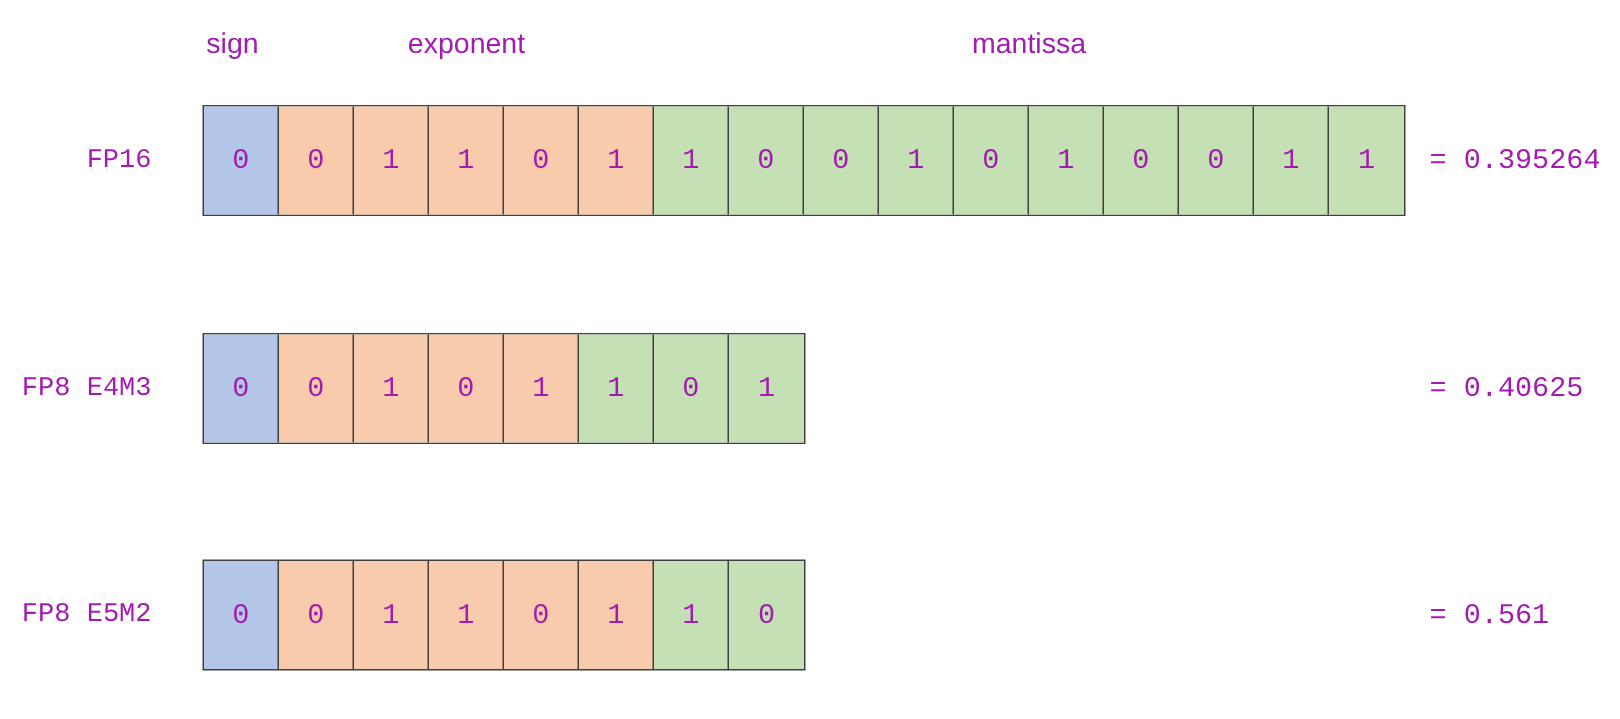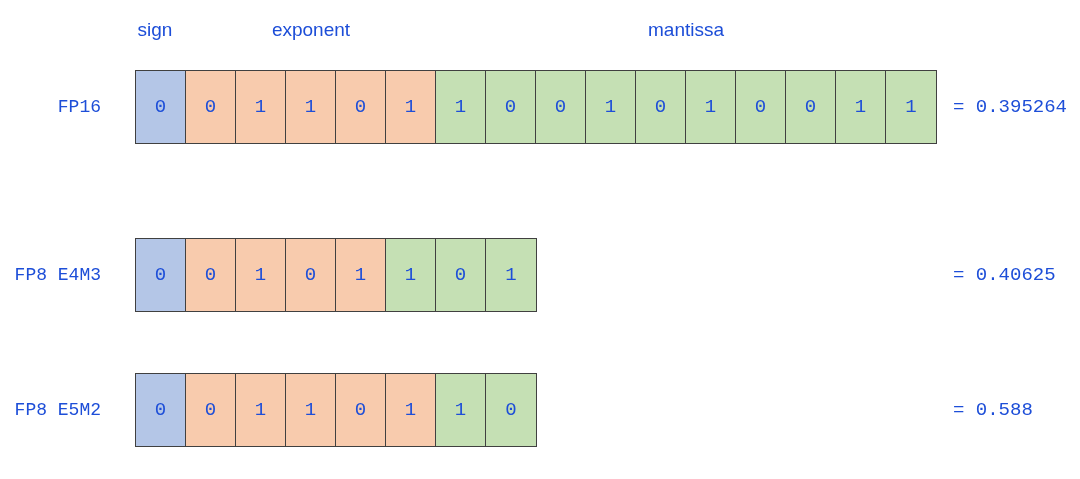--- a/index.html
+++ b/index.html
@@ -6,21 +6,21 @@
     margin: 0;
     padding: 0;
     background: #ffffff;
   }
   .page {
     position: relative;
     width: 1080px;
     height: 479px;
     background: #ffffff;
     font-family: "Liberation Sans", sans-serif;
-    color: #1d4ed8;
+    color: #a21caf;
     overflow: hidden;
   }
   .hdr-label {
     position: absolute;
     top: 17px;
     height: 26px;
     line-height: 26px;
     text-align: center;
     font-size: 19px;
   }
@@ -29,21 +29,21 @@
   .hdr-mantissa { left: 436px; width: 500px; }
 
   .row {
     position: absolute;
     left: 0;
     width: 1080px;
     height: 74px;
     font-family: Liberation Mono, monospace;
   }
   .row-0 { top: 70px;  }
-  .row-1 { top: 238px; }
+  .row-1 { top: 222px; }
   .row-2 { top: 373px; }
 
   .row-label {
     position: absolute;
     left: 0;
     top: 0;
     width: 101px;
     height: 74px;
     display: flex;
     align-items: center;
@@ -136,16 +136,16 @@
     <div class="bit-bar">
         <div class="cell" style="background: rgb(180, 198, 231);">0</div>
         <div class="cell" style="background: rgb(248, 203, 173);">0</div>
         <div class="cell" style="background: rgb(248, 203, 173);">1</div>
         <div class="cell" style="background: rgb(248, 203, 173);">1</div>
         <div class="cell" style="background: rgb(248, 203, 173);">0</div>
         <div class="cell" style="background: rgb(248, 203, 173);">1</div>
         <div class="cell" style="background: rgb(197, 224, 180);">1</div>
         <div class="cell" style="background: rgb(197, 224, 180);">0</div>
       </div>
-    <div class="row-value">= 0.588</div>
+    <div class="row-value">= 0.561</div>
   </div>
 
 </div>
 
 </body></html>

